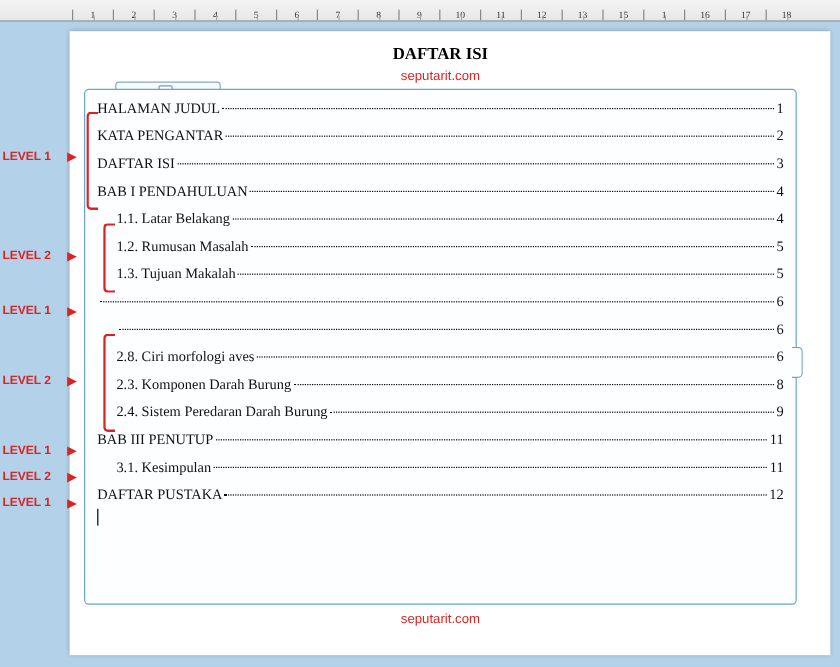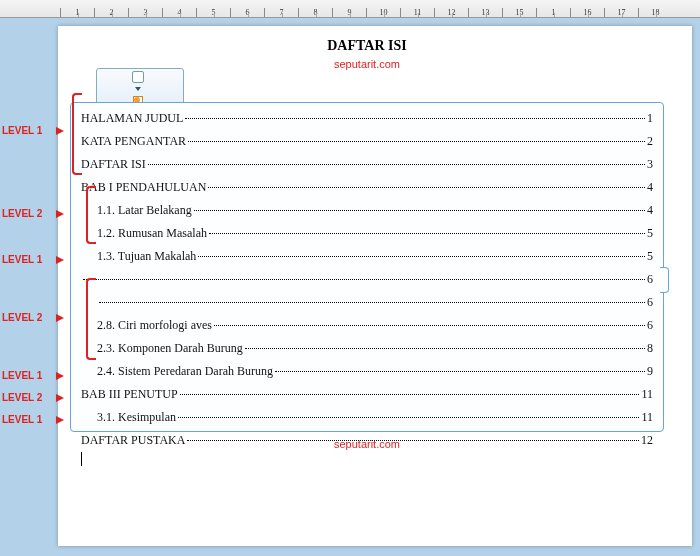--- a/index.html
+++ b/index.html
@@ -82,27 +82,27 @@
   display:inline-block;width:12px;height:12px;border:1px solid #79a;border-radius:2px;background:#fff;position:relative;
 }
 .update-tab .ico2{
   display:inline-block;width:12px;height:12px;position:relative;
 }
 .update-tab .ico2::before{content:"";position:absolute;inset:1px;border:1px solid #c82;background:#fff;}
 .update-tab .ico2::after{content:"";position:absolute;left:2px;top:2px;width:6px;height:6px;background:#f93;border-radius:50%;}
 .tri{width:0;height:0;border-left:3px solid transparent;border-right:3px solid transparent;border-top:4px solid #356;}
 
 .toc-box {
-  margin-top: 32px;
+  margin-top: 4px;
   border: 1px solid #6aa3d8;
   border-radius: 4px;
   padding: 8px 10px 4px 10px;
   background: #fcfeff;
   position: relative;
-  height: 330px;
+  height: 430px;
 }
 .toc-box::after{
   content:"";
   position:absolute;
   right:-6px;top:50%;
   width:8px;height:24px;
   border:1px solid #6aa3d8;
   border-left:none;
   border-radius:0 4px 4px 0;
   background:#fcfeff;

